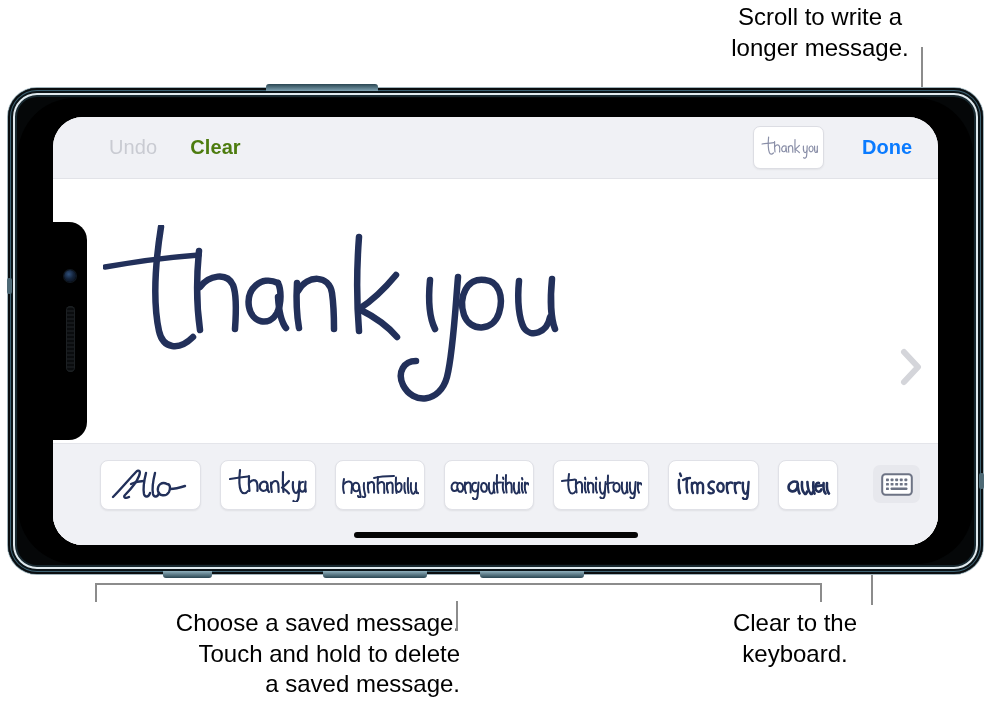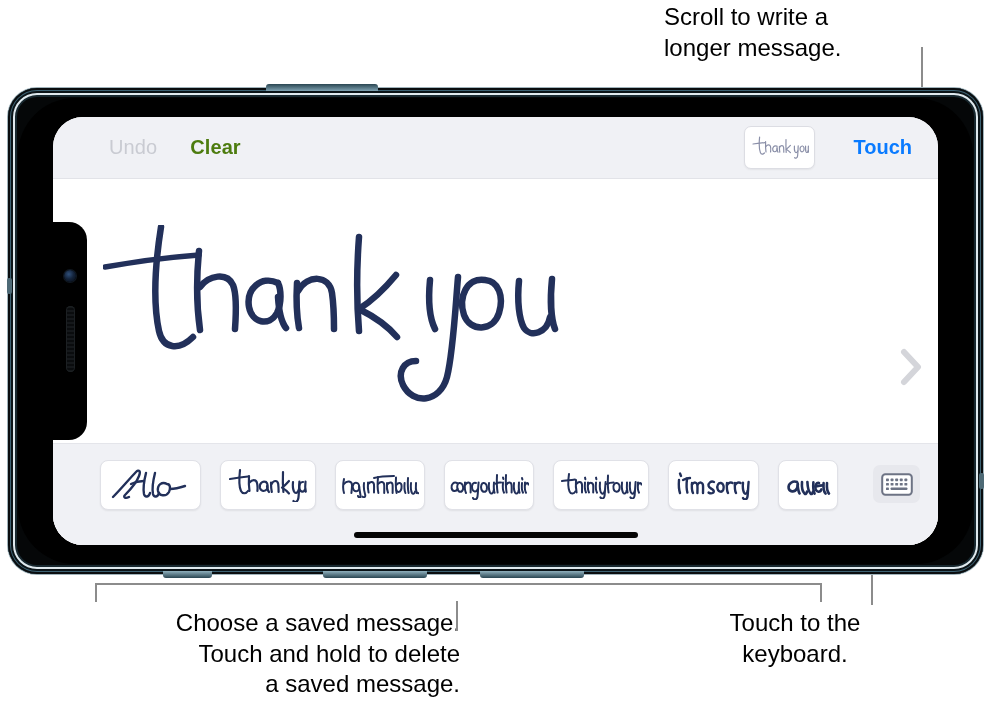--- a/index.html
+++ b/index.html
@@ -5,21 +5,21 @@
   html,body{margin:0;padding:0;}
   body{
     width:990px;height:718px;position:relative;overflow:hidden;
     background:#ffffff;
     font-family:"Liberation Sans", sans-serif;
     -webkit-font-smoothing:antialiased;
   }
 
   
   .callout{position:absolute;color:#000;font-size:24px;line-height:1.28;white-space:pre-line;}
-  #callout-scroll{left:664px;top:2px;text-align:left;width:240px;}
+  #callout-scroll{left:700px;top:2px;text-align:center;width:240px;}
   #callout-saved{left:88px;top:608px;text-align:right;width:372px;}
   #callout-keyboard{left:700px;top:608px;text-align:center;width:190px;}
 
   
   .leader{position:absolute;background:#8c8c8c;}
   #leader-scroll{left:921px;top:47px;width:2px;height:268px;}
   #leader-keyboard{left:871px;top:505px;width:2px;height:100px;}
   #bracket-h{left:95px;top:583px;width:727px;height:2px;}
   #bracket-left{left:95px;top:583px;width:2px;height:19px;}
   #bracket-right{left:820px;top:583px;width:2px;height:19px;}
@@ -124,21 +124,21 @@
 </head>
 <body>
 
 <div class="callout" id="callout-scroll">Scroll to write a
 longer message.</div>
 
 <div class="callout" id="callout-saved">Choose a saved message.
 Touch and hold to delete
 a saved message.</div>
 
-<div class="callout" id="callout-keyboard">Touch to the
+<div class="callout" id="callout-keyboard">Clear to the
 keyboard.</div>
 
 <div class="leader" id="leader-scroll"></div>
 <div class="leader" id="leader-keyboard"></div>
 <div class="leader" id="bracket-h"></div>
 <div class="leader" id="bracket-left"></div>
 <div class="leader" id="bracket-right"></div>
 <div class="leader" id="leader-saved"></div>
 
 <div id="phone">
@@ -178,21 +178,21 @@
             <path d="M39.4 10.4 C37.6 12.4, 36 13.6, 35.2 14.2 C36.6 15, 38.2 16.2, 39.4 17.6"></path>
             <path d="M43.4 11.2 C43.2 13.6, 43.4 15.6, 44 16.8 C44.8 18.2, 46.4 17.6, 46.8 15.8"></path>
             <path d="M47.2 10.8 C47 14.4, 47 18.4, 46.6 20.8 C46.2 23.2, 44.6 23.8, 43.6 22.6"></path>
             <path d="M51.6 11 C49.6 10.8, 48.6 13, 49.2 15.2 C49.8 17.2, 52 17.4, 52.8 15.4 C53.4 13.8, 53 11.2, 51.6 11"></path>
             <path d="M54.6 11.2 C54.4 13.6, 54.6 15.6, 55 16.8 C55.6 18.2, 57 17.4, 57.2 15.6"></path>
             <path d="M57.4 11 C57.2 13.4, 57.3 15.8, 57.6 17.2"></path>
           </g>
         </svg>
       </div>
 
-      <span id="done-button">Touch</span>
+      <span id="done-button">Done</span>
     </div>
 
     <div id="canvas">
 
       <svg id="handwriting" width="520" height="200" viewBox="0 0 520 200" aria-hidden="true">
         <g fill="none" stroke="#22305a" stroke-width="6.5" stroke-linecap="round" stroke-linejoin="round">
 
           <path d="M2 42 C24 38, 56 33, 96 30" stroke-width="5.5"></path>
 
           <path d="M58 2 C52 40, 50 78, 56 106 C60 124, 76 126, 90 112"></path>

